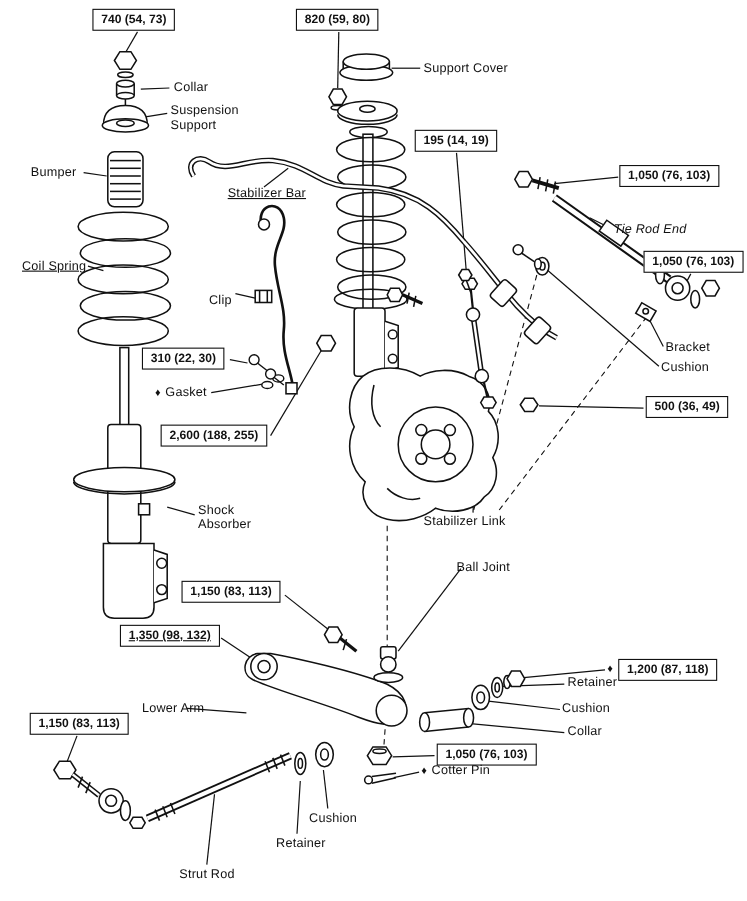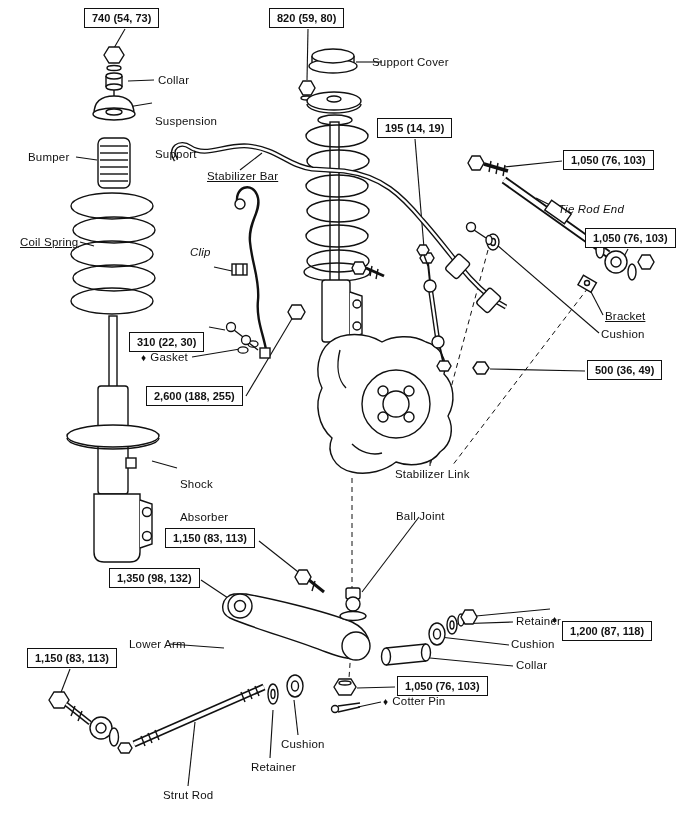--- a/index.html
+++ b/index.html
@@ -6,26 +6,26 @@
   html,body { background:#ffffff; }
   body { font-family:"Liberation Sans", sans-serif; color:#111; }
   .canvas { position:relative; width:679px; height:819px; background:#fff; overflow:hidden; }
   svg.art { position:absolute; left:0; top:0; }
   .spec {
     position:absolute; border:1.5px solid #111; background:#fff;
     padding:2px 7px; font-size:11px; font-weight:bold; white-space:nowrap;
     line-height:14px; color:#111;
   }
   .specrow { position:absolute; display:flex; align-items:center; gap:5px; }
-  .specrow .spec { position:static;margin-top:22px; }
+  .specrow .spec { position:static; }
   .plabel {
     position:absolute; font-size:11.5px; line-height:13px; white-space:nowrap;
     color:#111; letter-spacing:.2px;
   }
-  .two-line span { display:block;margin-top:20px; }
+  .two-line span { display:block; }
   .diamond { font-size:10px; line-height:10px; }
   .dm { margin-right:4px; }
 </style>
 </head>
 <body>
 
 <div class="canvas">
 
   <svg class="art" width="679" height="819" viewBox="0 0 679 819">
 
@@ -352,54 +352,54 @@
         <ellipse cx="295" cy="686" rx="3.5" ry="5"></ellipse>
       </g>
     </g>
   </svg>
 
   <div class="spec" style="left:84px; top:8px;">740 (54, 73)</div>
   <div class="spec" style="left:269px; top:8px;">820 (59, 80)</div>
   <div class="spec" style="left:377px; top:118px;">195 (14, 19)</div>
   <div class="spec" style="left:563px; top:150px;">1,050 (76, 103)</div>
   <div class="spec" style="left:585px; top:228px;">1,050 (76, 103)</div>
-  <div class="spec" style="left:129px; top:332px;">310 (22, 30)</div>
+  <div class="spec" style="left:129px; top:316px;">310 (22, 30)</div>
   <div class="spec" style="left:146px; top:386px;">2,600 (188, 255)</div>
   <div class="spec" style="left:587px; top:360px;">500 (36, 49)</div>
   <div class="spec" style="left:165px; top:528px;">1,150 (83, 113)</div>
-  <div class="spec" style="left:109px; top:568px;">1,350 (98, 132)</div>
+  <div class="spec" style="left:109px; top:568px;text-decoration:underline;">1,350 (98, 132)</div>
   <div class="specrow" style="left:552px; top:599px;">
     <span class="diamond">♦</span>
     <span class="spec">1,200 (87, 118)</span>
   </div>
   <div class="spec" style="left:27px; top:648px;">1,150 (83, 113)</div>
   <div class="spec" style="left:397px; top:676px;">1,050 (76, 103)</div>
 
   <div class="plabel" style="left:158px; top:74px;">Collar</div>
   <div class="plabel two-line" style="left:155px; top:95px;">
     <span>Suspension</span>
     <span>Support</span>
   </div>
   <div class="plabel" style="left:28px; top:151px;">Bumper</div>
   <div class="plabel" style="left:20px; top:236px;text-decoration:underline;">Coil Spring</div>
   <div class="plabel" style="left:207px; top:170px;text-decoration:underline;">Stabilizer Bar</div>
-  <div class="plabel" style="left:372px; top:56px;">Support Cover</div>
+  <div class="plabel" style="left:385px; top:56px;">Support Cover</div>
   <div class="plabel" style="left:558px; top:203px;font-style:italic;">Tie Rod End</div>
-  <div class="plabel" style="left:190px; top:246px;font-style:italic;">Clip</div>
+  <div class="plabel" style="left:190px; top:267px;">Clip</div>
   <div class="plabel" style="left:141px; top:351px;">
     <span class="diamond dm">♦</span><span>Gasket</span>
   </div>
-  <div class="plabel" style="left:605px; top:310px;text-decoration:underline;">Bracket</div>
+  <div class="plabel" style="left:605px; top:310px;">Bracket</div>
   <div class="plabel" style="left:601px; top:328px;">Cushion</div>
   <div class="plabel two-line" style="left:180px; top:458px;">
     <span>Shock</span>
     <span>Absorber</span>
   </div>
-  <div class="plabel" style="left:385px; top:468px;margin-left:10px;">Stabilizer Link</div>
-  <div class="plabel" style="left:396px; top:510px;">Ball Joint</div>
+  <div class="plabel" style="left:385px; top:468px;">Stabilizer Link</div>
+  <div class="plabel" style="left:415px; top:510px;">Ball Joint</div>
   <div class="plabel" style="left:113px; top:638px;padding-left:16px;">Lower Arm</div>
   <div class="plabel" style="left:516px; top:615px;">Retainer</div>
   <div class="plabel" style="left:511px; top:638px;">Cushion</div>
   <div class="plabel" style="left:516px; top:659px;">Collar</div>
   <div class="plabel" style="left:383px; top:695px;text-align:right;">
     <span class="diamond dm">♦</span><span>Cotter Pin</span>
   </div>
   <div class="plabel" style="left:281px; top:738px;">Cushion</div>
   <div class="plabel" style="left:251px; top:761px;">Retainer</div>
   <div class="plabel" style="left:163px; top:789px;text-align:center;">Strut Rod</div>

